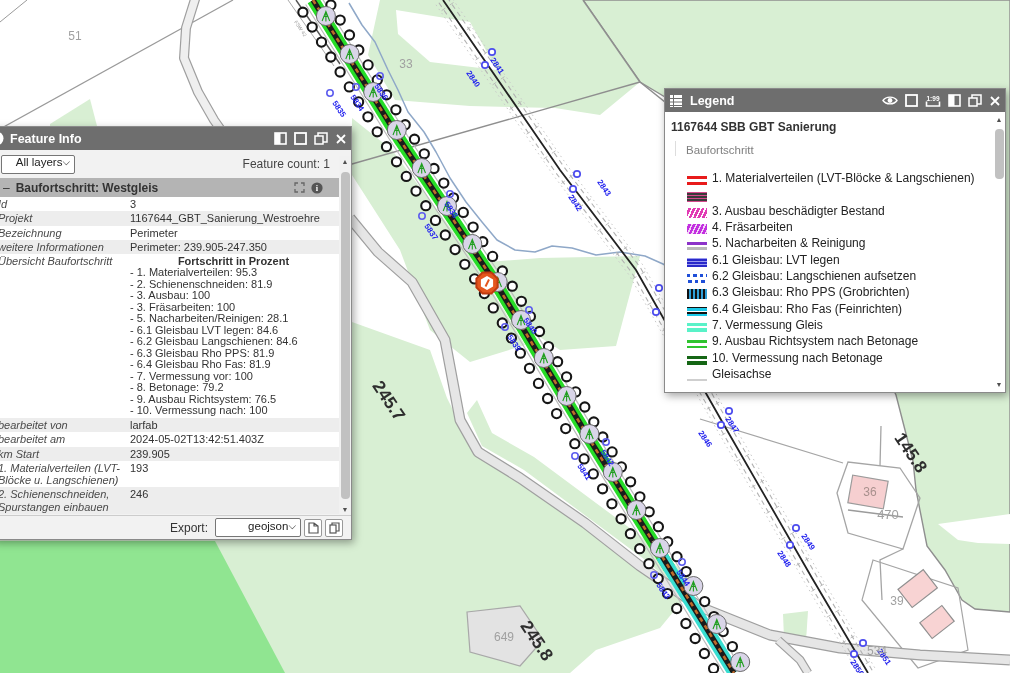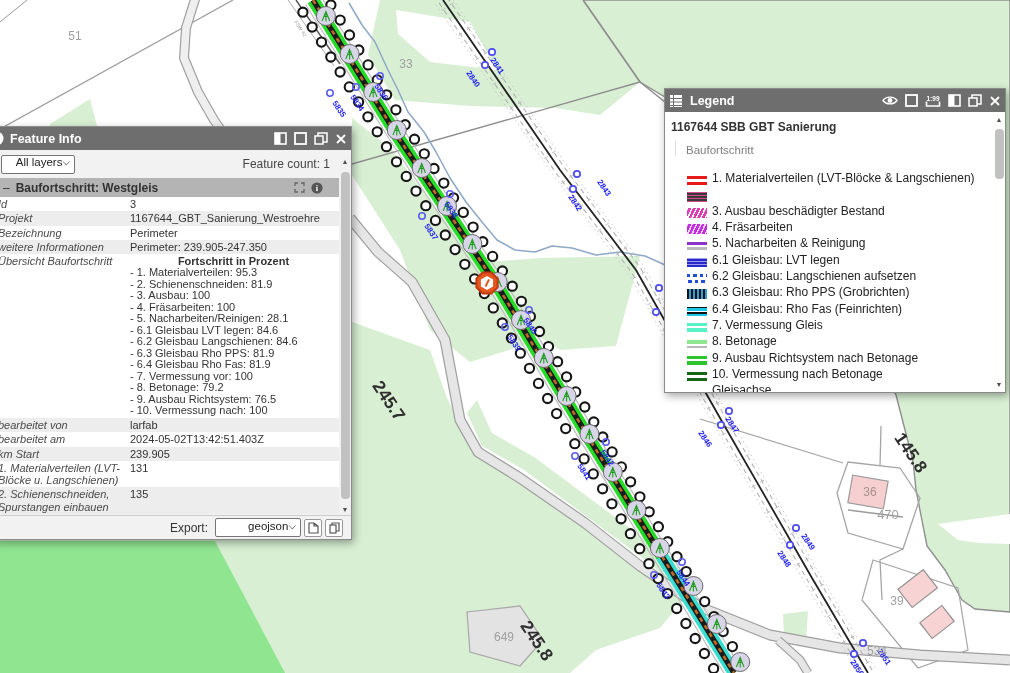--- a/index.html
+++ b/index.html
@@ -492,21 +492,21 @@
           <div class="filbl">weitere Informationen</div>
           <div class="fival">Perimeter: 239.905-247.350</div>
         </div>
         <div class="firow" style="background:#ffffff;">
           <div class="filbl">Übersicht Baufortschritt</div>
           <div class="fival">
             <div style="font-weight:bold;text-align:center;">Fortschritt in Prozent</div>
             <div class="pz">- 1. Materialverteilen: 95.3</div>
             <div class="pz">- 2. Schienenschneiden: 81.9</div>
             <div class="pz">- 3. Ausbau: 100</div>
-            <div class="pz">- 4. Fräsarbeiten: 100</div>
+            <div class="pz">- 3. Fräsarbeiten: 100</div>
             <div class="pz">- 5. Nacharbeiten/Reinigen: 28.1</div>
             <div class="pz">- 6.1 Gleisbau LVT legen: 84.6</div>
             <div class="pz">- 6.2 Gleisbau Langschienen: 84.6</div>
             <div class="pz">- 6.3 Gleisbau Rho PPS: 81.9</div>
             <div class="pz">- 6.4 Gleisbau Rho Fas: 81.9</div>
             <div class="pz">- 7. Vermessung vor: 100</div>
             <div class="pz">- 8. Betonage: 79.2</div>
             <div class="pz">- 9. Ausbau Richtsystem: 76.5</div>
             <div class="pz">- 10. Vermessung nach: 100</div>
           </div>
@@ -518,25 +518,25 @@
         <div class="firow" style="background:#ffffff;">
           <div class="filbl">bearbeitet am</div>
           <div class="fival">2024-05-02T13:42:51.403Z</div>
         </div>
         <div class="firow" style="background:#ededed;">
           <div class="filbl">km Start</div>
           <div class="fival">239.905</div>
         </div>
         <div class="firow" style="background:#ffffff;">
           <div class="filbl">1. Materialverteilen (LVT-Blöcke u. Langschienen)</div>
-          <div class="fival">131</div>
+          <div class="fival">193</div>
         </div>
         <div class="firow" style="background:#ededed;">
           <div class="filbl">2. Schienenschneiden, Spurstangen einbauen</div>
-          <div class="fival">135</div>
+          <div class="fival">246</div>
         </div>
       </div>
 
   <div class="fiscroll">
     <div class="arr" style="top:2px;">▲</div>
     <div class="thumb" style="top:16px;bottom:16px;"></div>
     <div class="arr" style="bottom:2px;">▼</div>
   </div>
 
   <div class="fifoot">
@@ -630,24 +630,20 @@
           </div>
           <div class="lrow">
             <span class="lsw" style="background:linear-gradient(#111 0 1.5px,#19c8e8 1.5px 4px,#fff 4px 5.5px,#111 5.5px 7px,#19c8e8 7px 9px);height:9px;"></span>
             <span class="ltxt">6.4 Gleisbau: Rho Fas (Feinrichten)</span>
           </div>
           <div class="lrow">
             <span class="lsw" style="background:linear-gradient(#59f2c8 0 3px,#fff 3px 5.5px,#59f2c8 5.5px 8.5px);height:8.5px;"></span>
             <span class="ltxt">7. Vermessung Gleis</span>
           </div>
           <div class="lrow">
-            <span class="lsw" style="background:linear-gradient(#8fe88f 0 3.5px,#fff 3.5px 5.5px,#b9b9b9 5.5px 8.5px);height:8.5px;"></span>
-            <span class="ltxt">8. Betonage</span>
-          </div>
-          <div class="lrow">
             <span class="lsw" style="background:linear-gradient(#2fc42f 0 3px,#fff 3px 5.5px,#2fc42f 5.5px 8.5px);height:8.5px;"></span>
             <span class="ltxt">9. Ausbau Richtsystem nach Betonage</span>
           </div>
           <div class="lrow">
             <span class="lsw" style="background:linear-gradient(#156615 0 3px,#fff 3px 5.5px,#156615 5.5px 8.5px);height:8.5px;"></span>
             <span class="ltxt">10. Vermessung nach Betonage</span>
           </div>
           <div class="lrow">
             <span class="lsw" style="background:#cfcfcf;height:1.5px;"></span>
             <span class="ltxt">Gleisachse</span>

